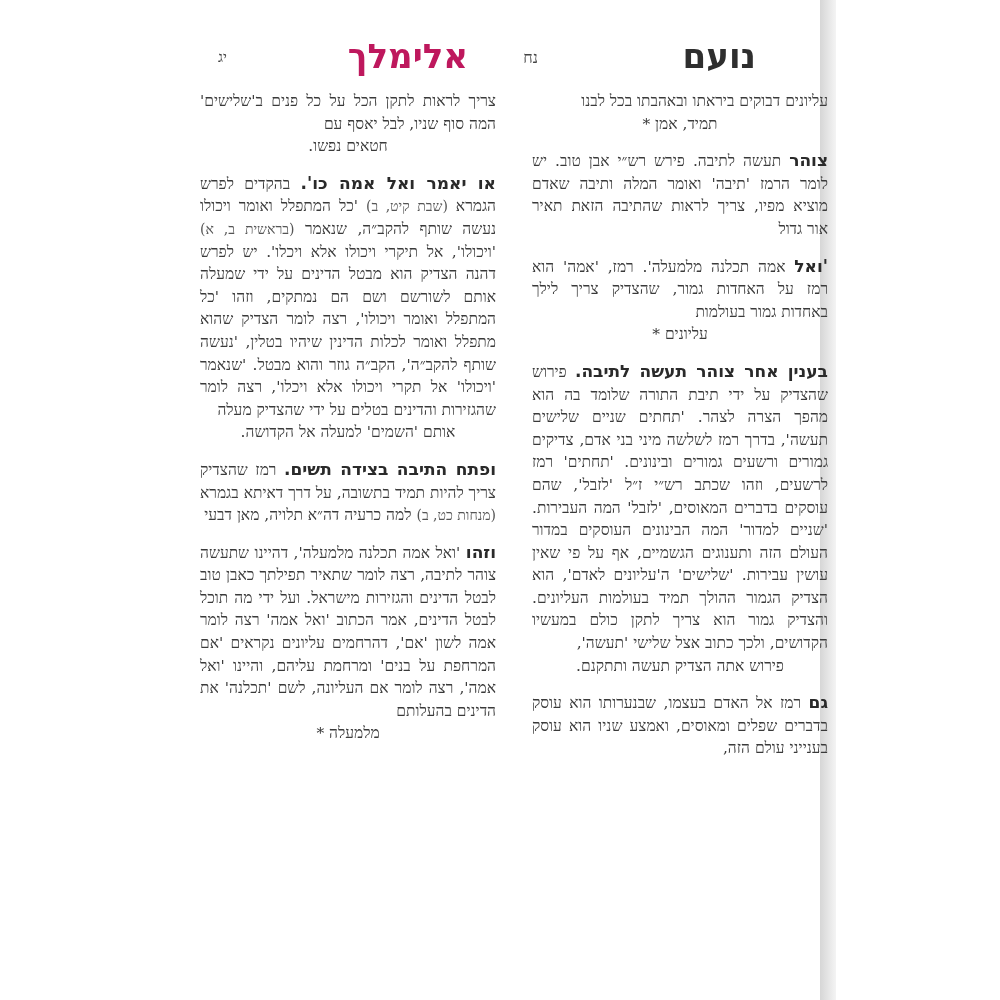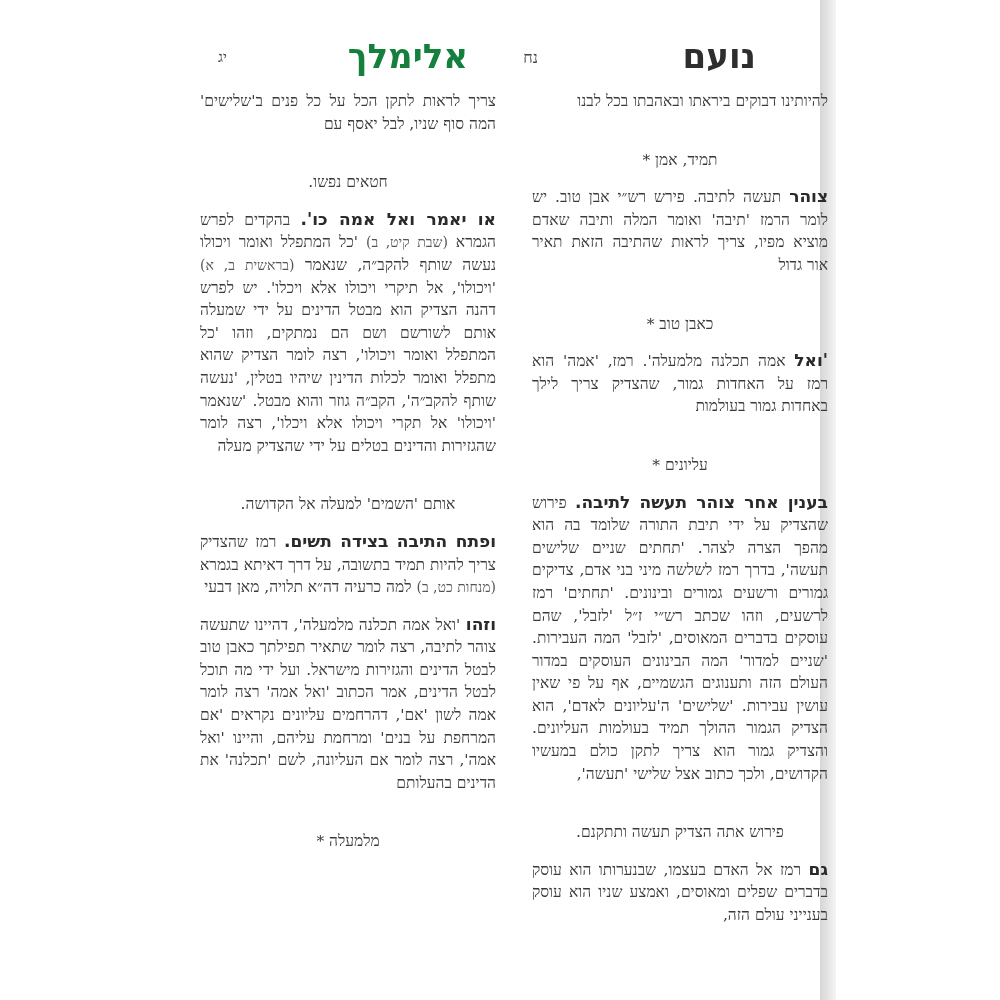--- a/index.html
+++ b/index.html
@@ -15,57 +15,56 @@
   .page {
     position:absolute; left:200px; top:36px; width:628px; height:940px;
     direction:rtl;
   }
   .header {
     position:absolute; top:0; left:0; right:0; height:48px;
   }
   .header span { position:absolute; top:0; white-space:nowrap;text-align:center; }
   .h-word1 { right:72px; font-size:34px; font-weight:bold; color:#2e2e2e; font-family:"DejaVu Sans", sans-serif; }
   .h-parsha { right:290px; top:12px !important; font-size:16px; color:#444; }
-  .h-word2 { right:360px; font-size:34px; font-weight:bold; color:#15803d; font-family:"DejaVu Sans", sans-serif; }
+  .h-word2 { right:360px; font-size:34px; font-weight:bold; color:#be185d; font-family:"DejaVu Sans", sans-serif; }
   .h-page { left:18px; top:12px !important; font-size:15px; color:#444; }
 
   .col {
     position:absolute; top:54px; width:296px;
     font-size:15.5px; line-height:22.6px; text-align:justify;
     text-align-last:right;
   }
   .col-right { right:0; }
   .col-left { left:0; }
   .para { margin:0 0 14px 0; }
   .para .lead { font-weight:bold; font-size:17px; color:#2a2a2a; font-family:"DejaVu Sans", sans-serif; }
-  .para .centered-end { display:block; text-align:center; text-align-last:center;margin-top:36px; }
+  .para .centered-end { display:block; text-align:center; text-align-last:center; }
   .cite { font-size:14px; color:#555; }
 </style>
 </head>
 <body>
 
 <div class="edge-shadow"></div>
 
 <div class="page">
   <div class="header">
     <span class="h-word1">נועם</span>
     <span class="h-parsha">נח</span>
     <span class="h-word2">אלימלך</span>
     <span class="h-page">יג</span>
   </div>
 
   <div class="col col-right">
     <p class="para">
-      <span>להיותינו דבוקים ביראתו ובאהבתו בכל לבנו</span>
+      <span>עליונים דבוקים ביראתו ובאהבתו בכל לבנו</span>
       <span class="centered-end">תמיד, אמן *</span>
     </p>
     <p class="para">
       <span class="lead">צוהר</span>
       <span>תעשה לתיבה. פירש רש״י אבן טוב. יש לומר הרמז 'תיבה' ואומר המלה ותיבה שאדם מוציא מפיו, צריך לראות שהתיבה הזאת תאיר אור גדול</span>
-      <span class="centered-end">כאבן טוב *</span>
     </p>
     <p class="para">
       <span class="lead">'ואל</span>
       <span>אמה תכלנה מלמעלה'. רמז, 'אמה' הוא רמז על האחדות גמור, שהצדיק צריך לילך באחדות גמור בעולמות</span>
       <span class="centered-end">עליונים *</span>
     </p>
     <p class="para">
       <span class="lead">בענין אחר צוהר תעשה לתיבה.</span>
       <span>פירוש שהצדיק על ידי תיבת התורה שלומד בה הוא מהפך הצרה לצהר. 'תחתים שניים שלישים תעשה', בדרך רמז לשלשה מיני בני אדם, צדיקים גמורים ורשעים גמורים ובינונים. 'תחתים' רמז לרשעים, וזהו שכתב רש״י ז״ל 'לזבל', שהם עוסקים בדברים המאוסים, 'לזבל' המה העבירות. 'שניים למדור' המה הבינונים העוסקים במדור העולם הזה ותענוגים הגשמיים, אף על פי שאין עושין עבירות. 'שלישים' ה'עליונים לאדם', הוא הצדיק הגמור ההולך תמיד בעולמות העליונים. והצדיק גמור הוא צריך לתקן כולם במעשיו הקדושים, ולכך כתוב אצל שלישי 'תעשה',</span>
       <span class="centered-end">פירוש אתה הצדיק תעשה ותתקנם.</span>

